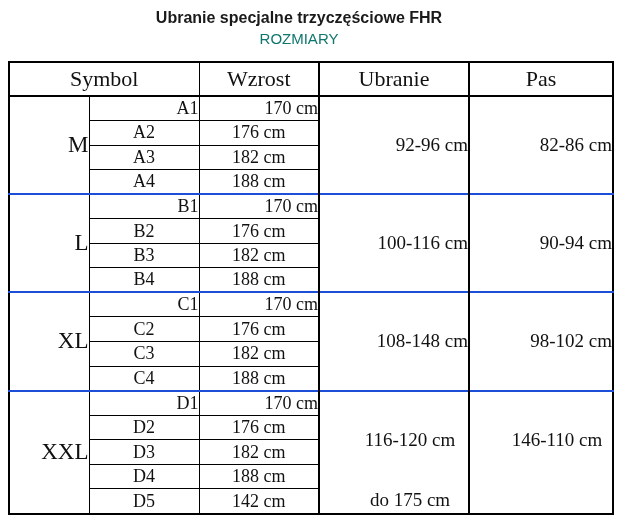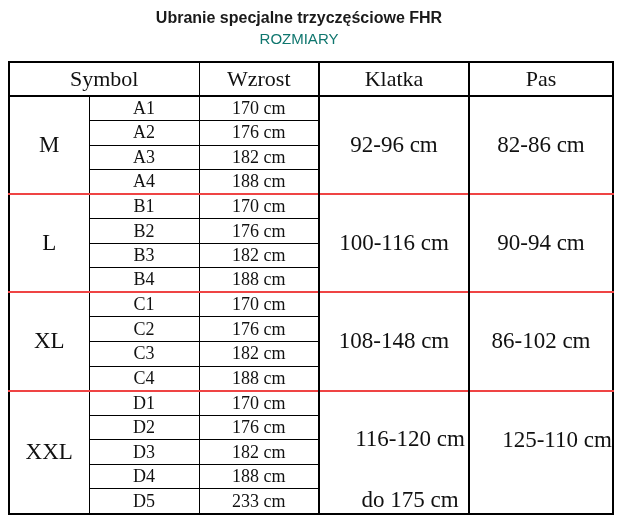--- a/index.html
+++ b/index.html
@@ -45,23 +45,23 @@
   }
   .size-table thead tr { height: 34px; }
   .size-table thead th {
     font-weight: 400;
     font-size: 22px;
     border-bottom: 2px solid #000;
   }
   .size-table tbody tr { height: 24.55px; }
   td.code-cell, td.height-cell { font-size: 18px; }
   td.size-cell { font-size: 23px; }
-  td.range-cell { font-size: 23px; }
+  td.range-cell { font-size: 19px; }
   .bl2 { border-left: 2px solid #000 !important; }
-  tr.sec-start td { border-top: 2px solid #ef4444; }
+  tr.sec-start td { border-top: 2px solid #1d4ed8; text-align: right; }
   
   .stack { display: flex; flex-direction: column; height: 121px; margin-left: 32px; }
   .stack-main { flex: 4; display: flex; align-items: center; justify-content: center; }
   .stack-sub  { flex: 1; display: flex; align-items: center; justify-content: center; }
 </style>
 </head>
 <body>
 
 <div class="page">
   <div class="title">Ubranie specjalne trzyczęściowe FHR</div>
@@ -72,21 +72,21 @@
       <col style="width:80px">
         <col style="width:110px">
         <col style="width:120px">
         <col style="width:150px">
         <col style="width:144px">
     </colgroup>
     <thead>
       <tr>
         <th colspan="2">Symbol</th>
         <th>Wzrost</th>
-        <th class="bl2">Klatka</th>
+        <th class="bl2">Ubranie</th>
         <th class="bl2">Pas</th>
       </tr>
     </thead>
     <tbody>
 
       <tr class="sec-start">
         <td class="size-cell" rowspan="4">M</td>
         <td class="code-cell">A1</td>
         <td class="height-cell">170 cm</td>
         <td class="range-cell bl2" rowspan="4">92-96 cm</td>
@@ -123,21 +123,21 @@
       <tr>
         <td class="code-cell">B4</td>
         <td class="height-cell">188 cm</td>
       </tr>
 
       <tr class="sec-start">
         <td class="size-cell" rowspan="4">XL</td>
         <td class="code-cell">C1</td>
         <td class="height-cell">170 cm</td>
         <td class="range-cell bl2" rowspan="4">108-148 cm</td>
-        <td class="range-cell bl2" rowspan="4">86-102 cm</td>
+        <td class="range-cell bl2" rowspan="4">98-102 cm</td>
       </tr>
       <tr>
         <td class="code-cell">C2</td>
         <td class="height-cell">176 cm</td>
       </tr>
       <tr>
         <td class="code-cell">C3</td>
         <td class="height-cell">182 cm</td>
       </tr>
       <tr>
@@ -150,36 +150,36 @@
         <td class="code-cell">D1</td>
         <td class="height-cell">170 cm</td>
         <td class="range-cell bl2" rowspan="5">
           <div class="stack">
             <div class="stack-main">116-120 cm</div>
             <div class="stack-sub">do 175 cm</div>
           </div>
         </td>
         <td class="range-cell bl2" rowspan="5">
           <div class="stack">
-            <div class="stack-main">125-110 cm</div>
+            <div class="stack-main">146-110 cm</div>
             <div class="stack-sub"></div>
           </div>
         </td>
       </tr>
       <tr>
         <td class="code-cell">D2</td>
         <td class="height-cell">176 cm</td>
       </tr>
       <tr>
         <td class="code-cell">D3</td>
         <td class="height-cell">182 cm</td>
       </tr>
       <tr>
         <td class="code-cell">D4</td>
         <td class="height-cell">188 cm</td>
       </tr>
       <tr>
         <td class="code-cell">D5</td>
-        <td class="height-cell">233 cm</td>
+        <td class="height-cell">142 cm</td>
       </tr>
     </tbody>
   </table>
 </div>
 
 </body></html>

